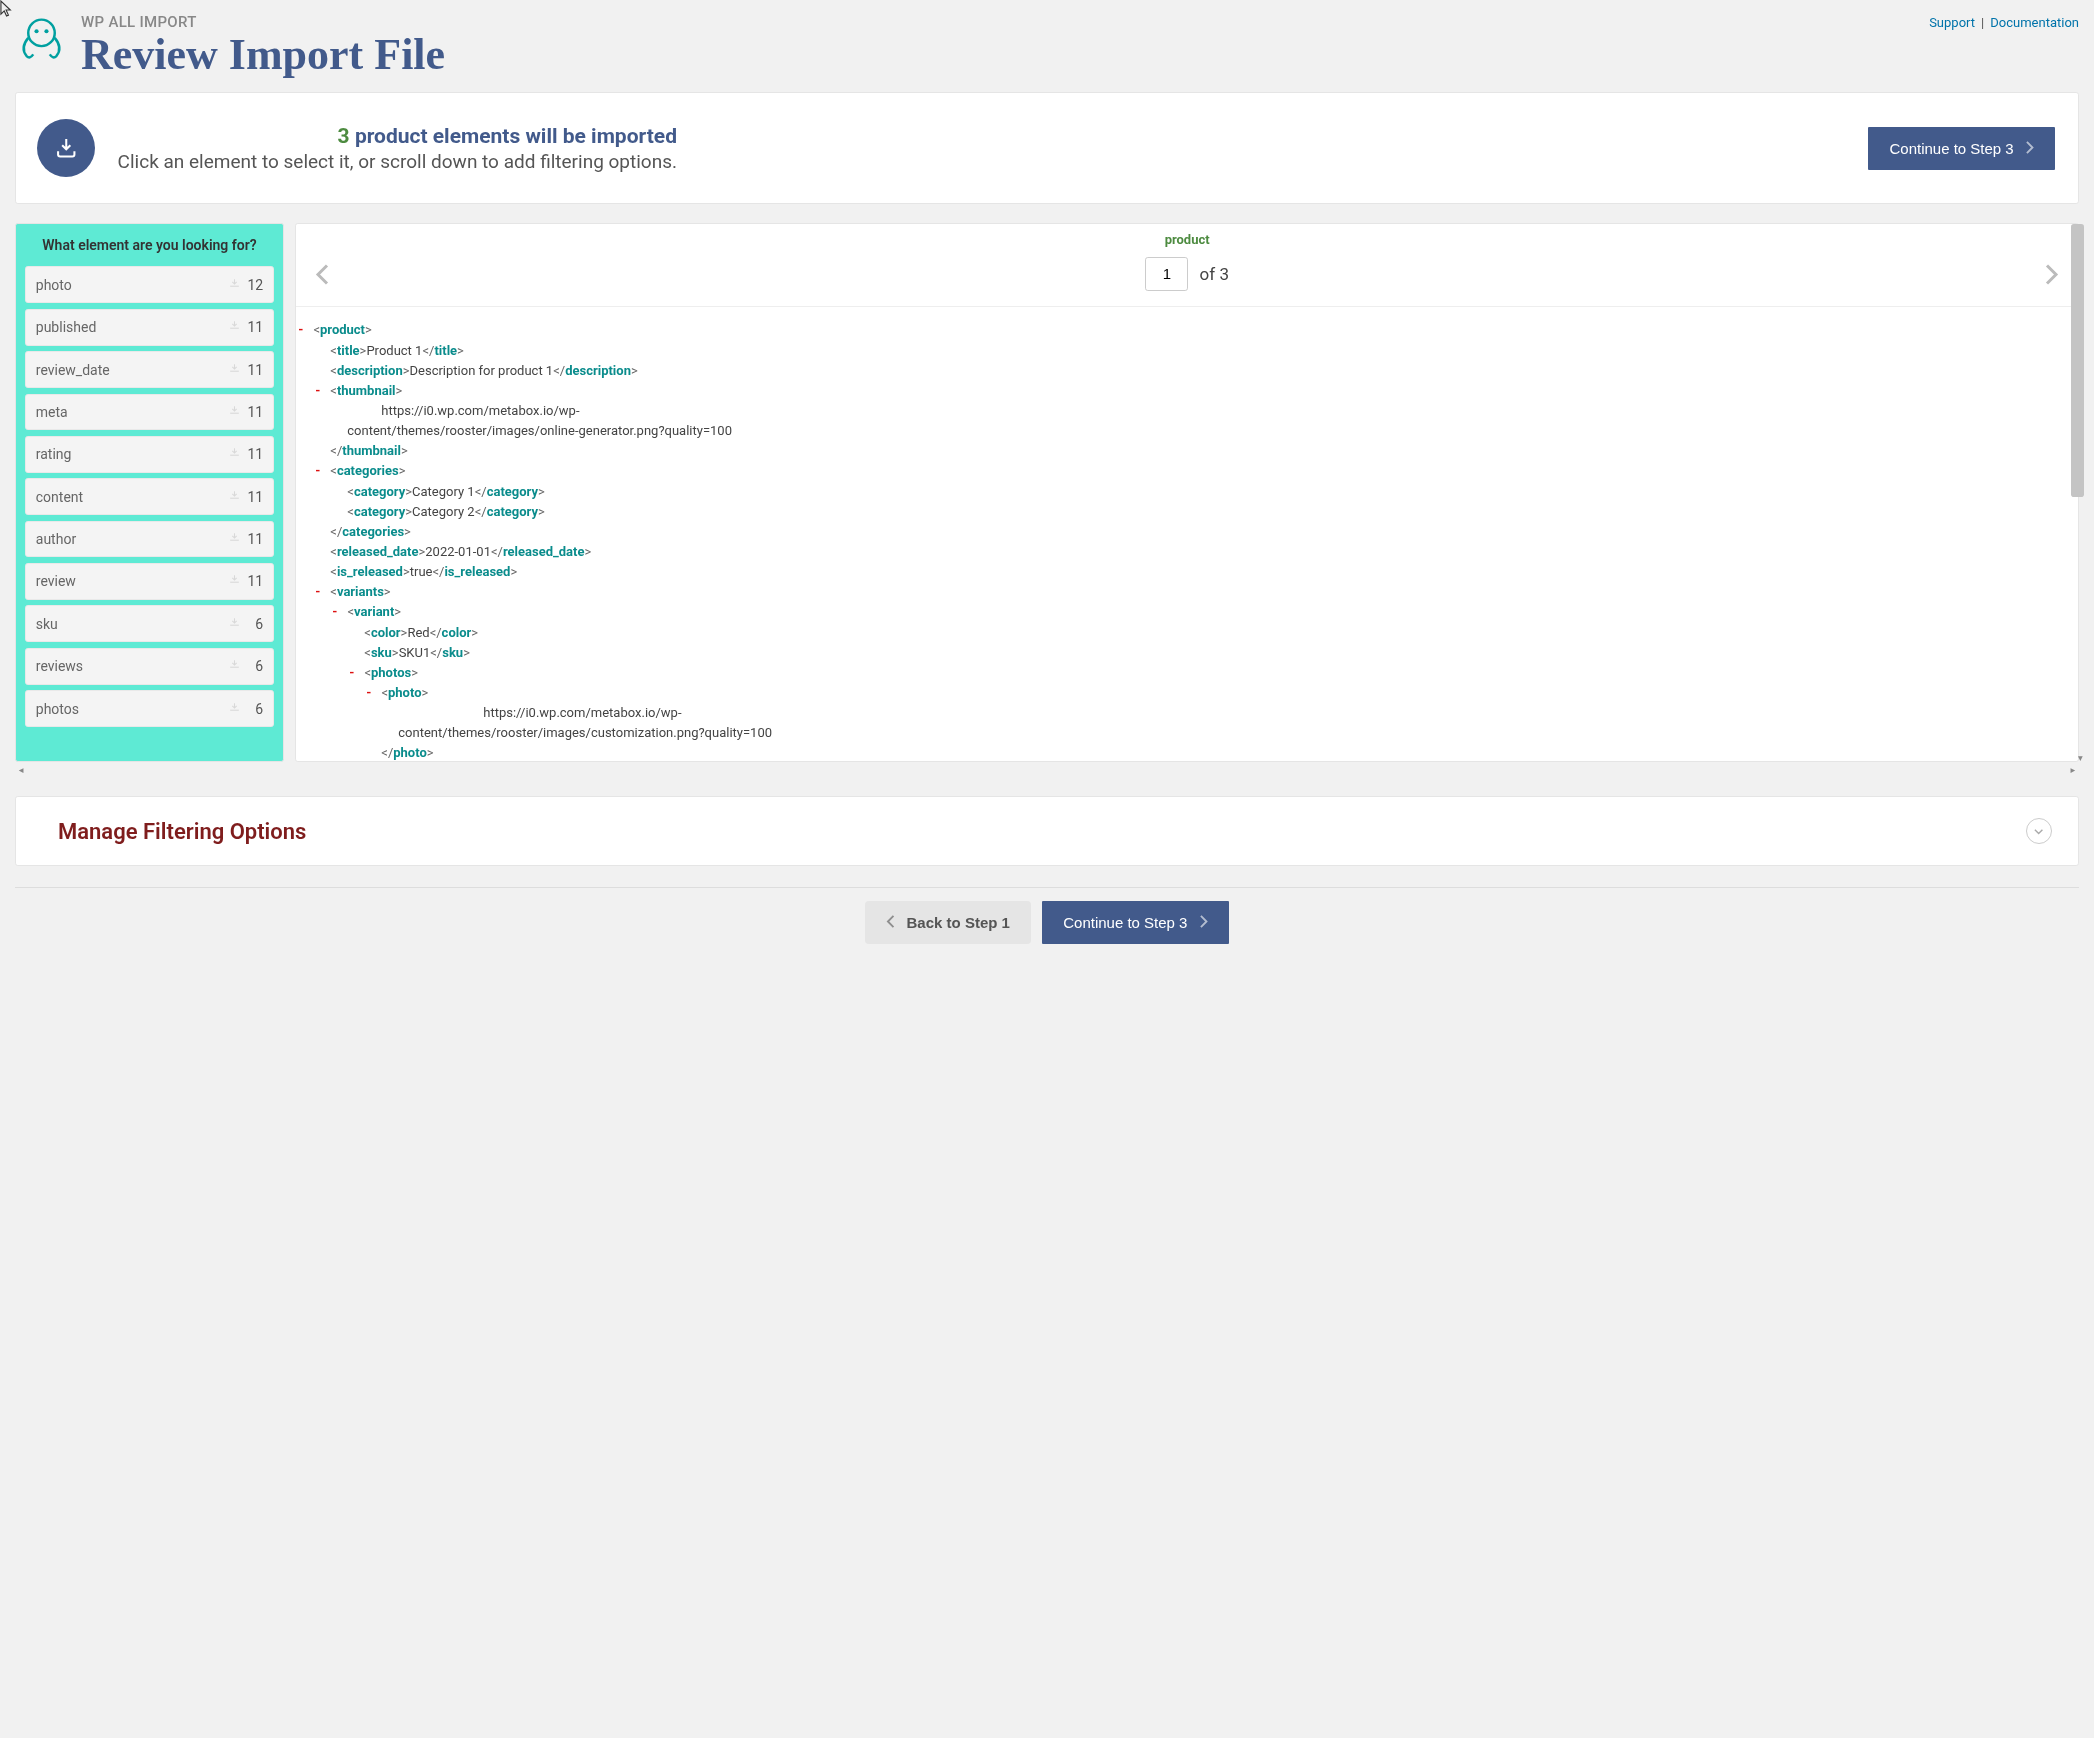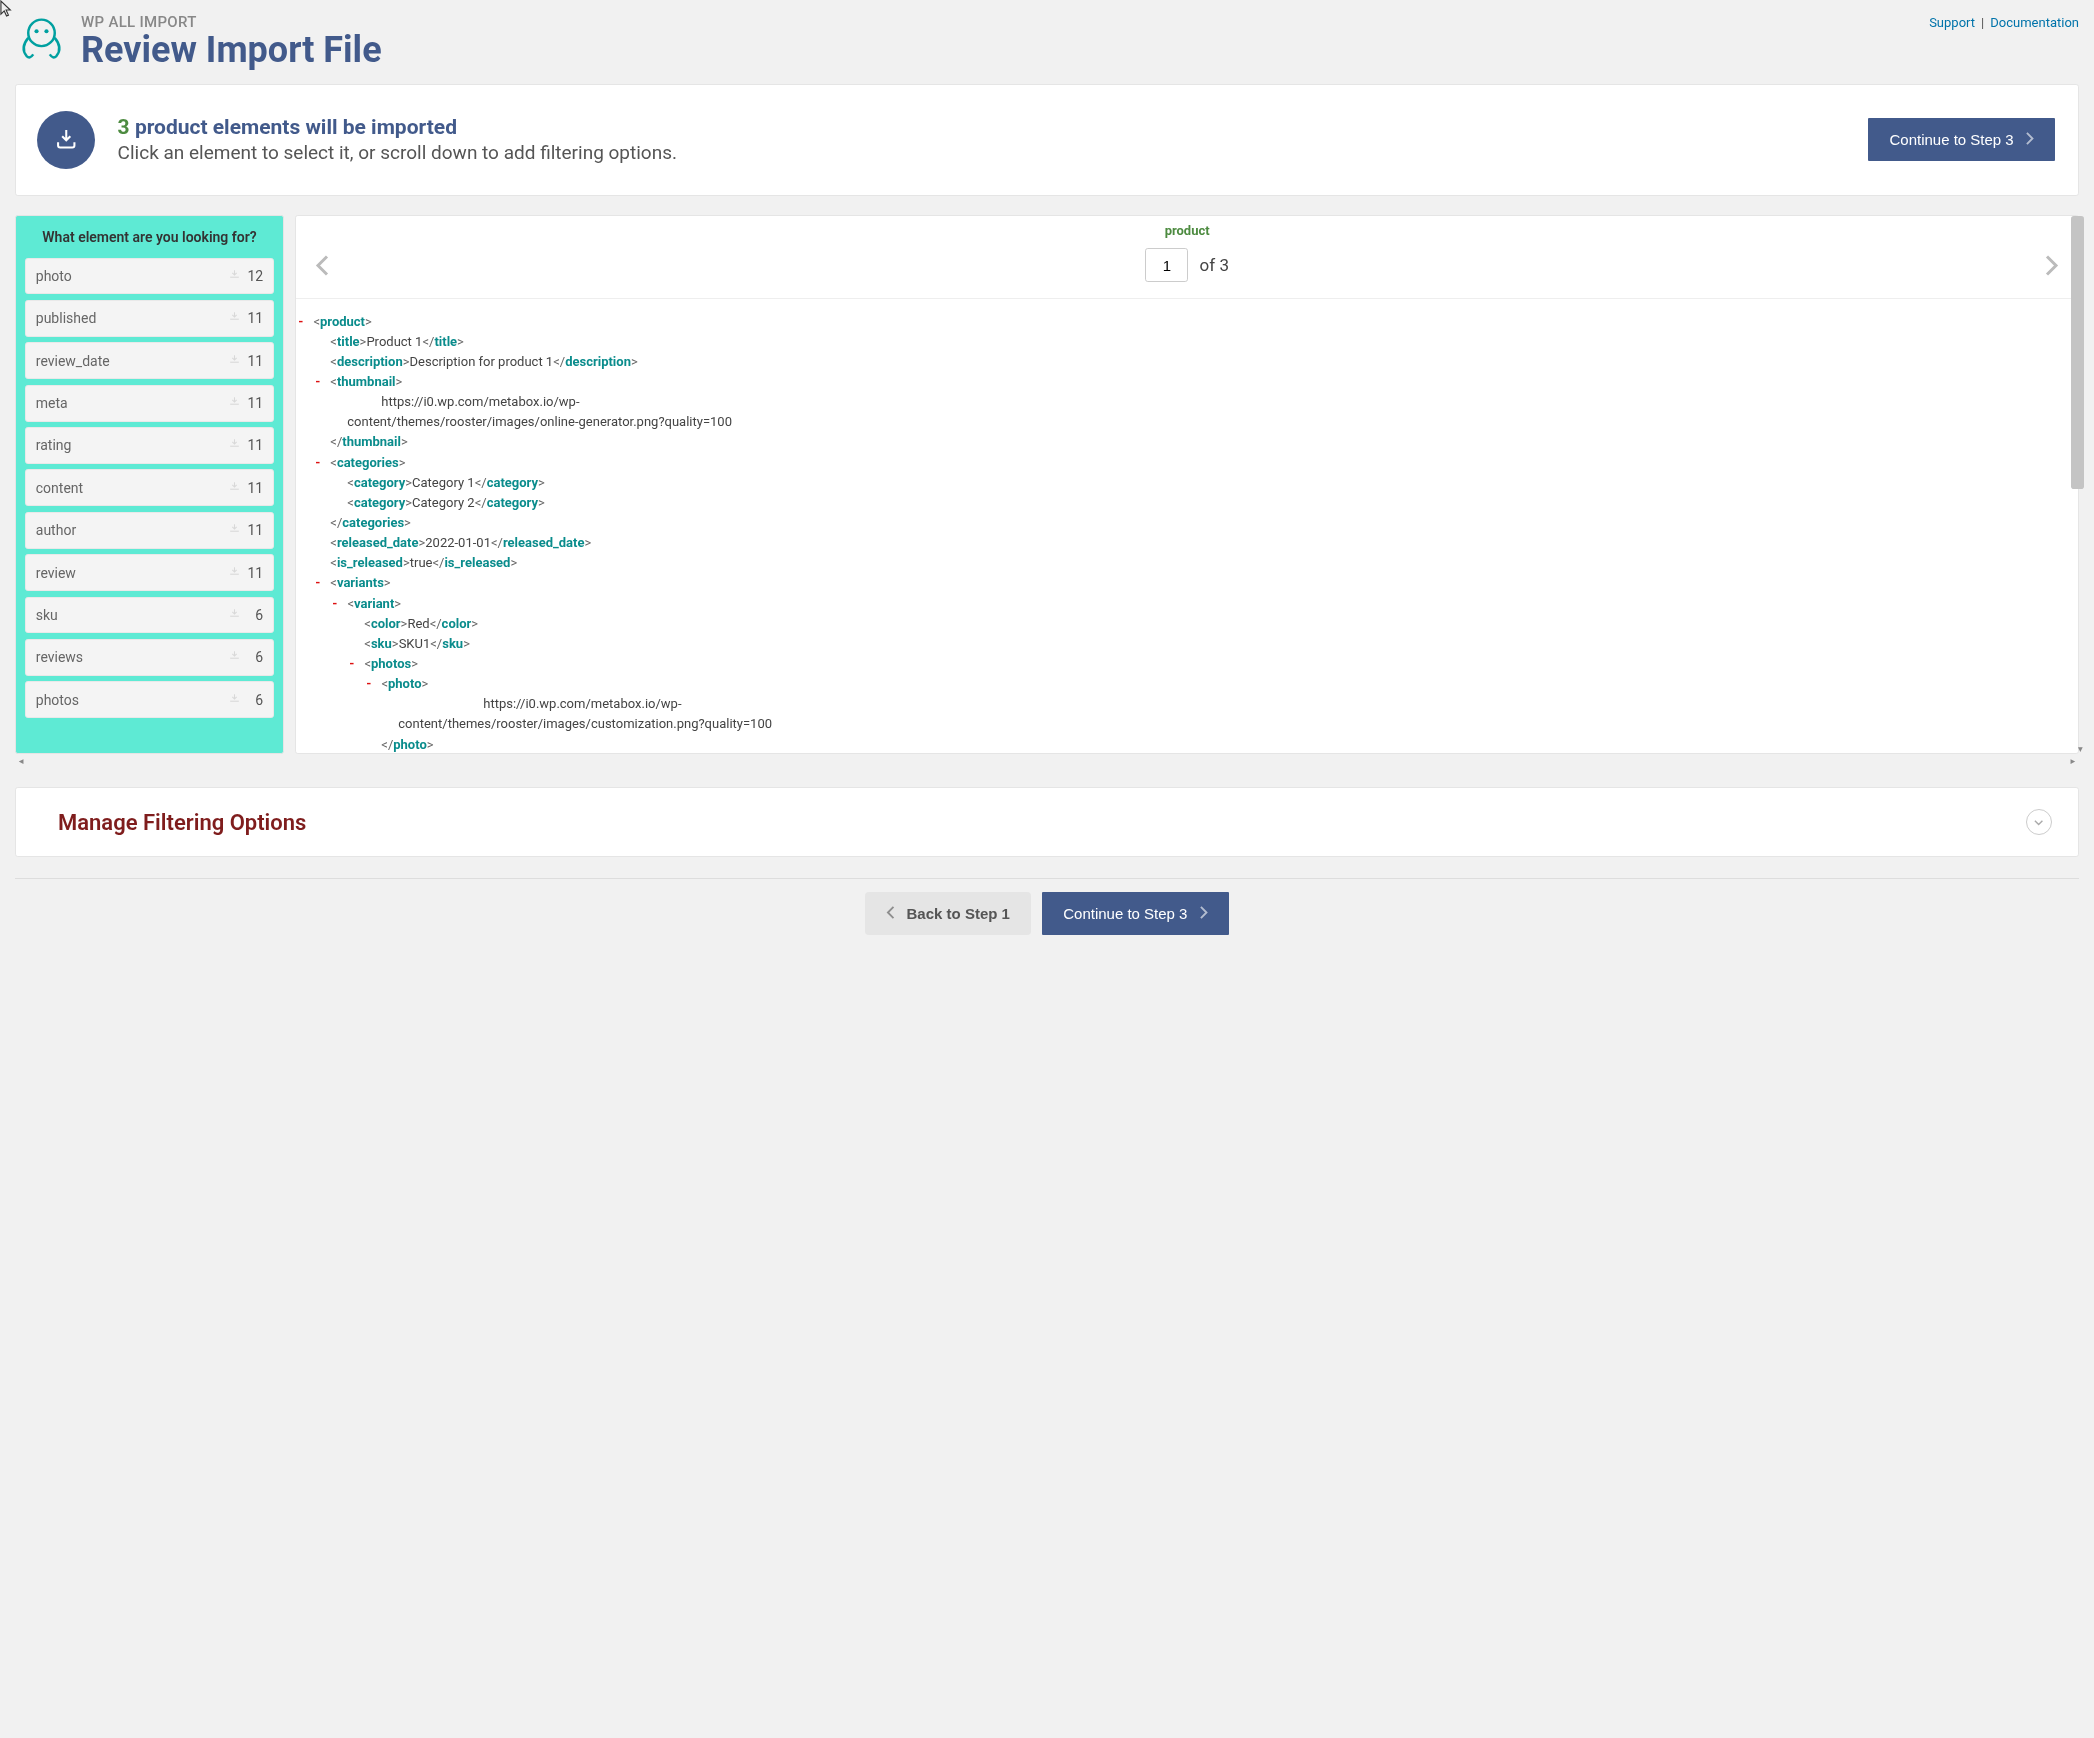--- a/index.html
+++ b/index.html
@@ -30,24 +30,25 @@
     color: #00a0a0;
     flex-shrink: 0;
   }
   .header-titles .subtitle {
     font-size: 15px;
     color: #888;
     letter-spacing: 0.3px;
     font-weight: 500;
   }
   .header-titles .title {
-    font-size: 36px;
+    font-size: 44px;
     font-weight: 700;
     color: #425a8b;
     line-height: 1.1;
+    font-family: Liberation Serif, serif;
   }
   .header-right {
     font-size: 13px;
     color: #555;
     padding-top: 1.9px;
   }
   .header-right a {
     color: #0073aa;
     text-decoration: none;
   }
@@ -76,20 +77,21 @@
     background: #425a8b;
     display: flex;
     align-items: center;
     justify-content: center;
     color: #fff;
   }
   .summary-text .line1 {
     font-size: 21px;
     font-weight: 700;
     color: #425a8b;
+    text-align: right;
   }
   .summary-text .line1 .count {
     color: #4d8b40;
   }
   .summary-text .line2 {
     font-size: 19px;
     color: #555;
     margin-top: 1.9px;
   }
   .btn-primary {

